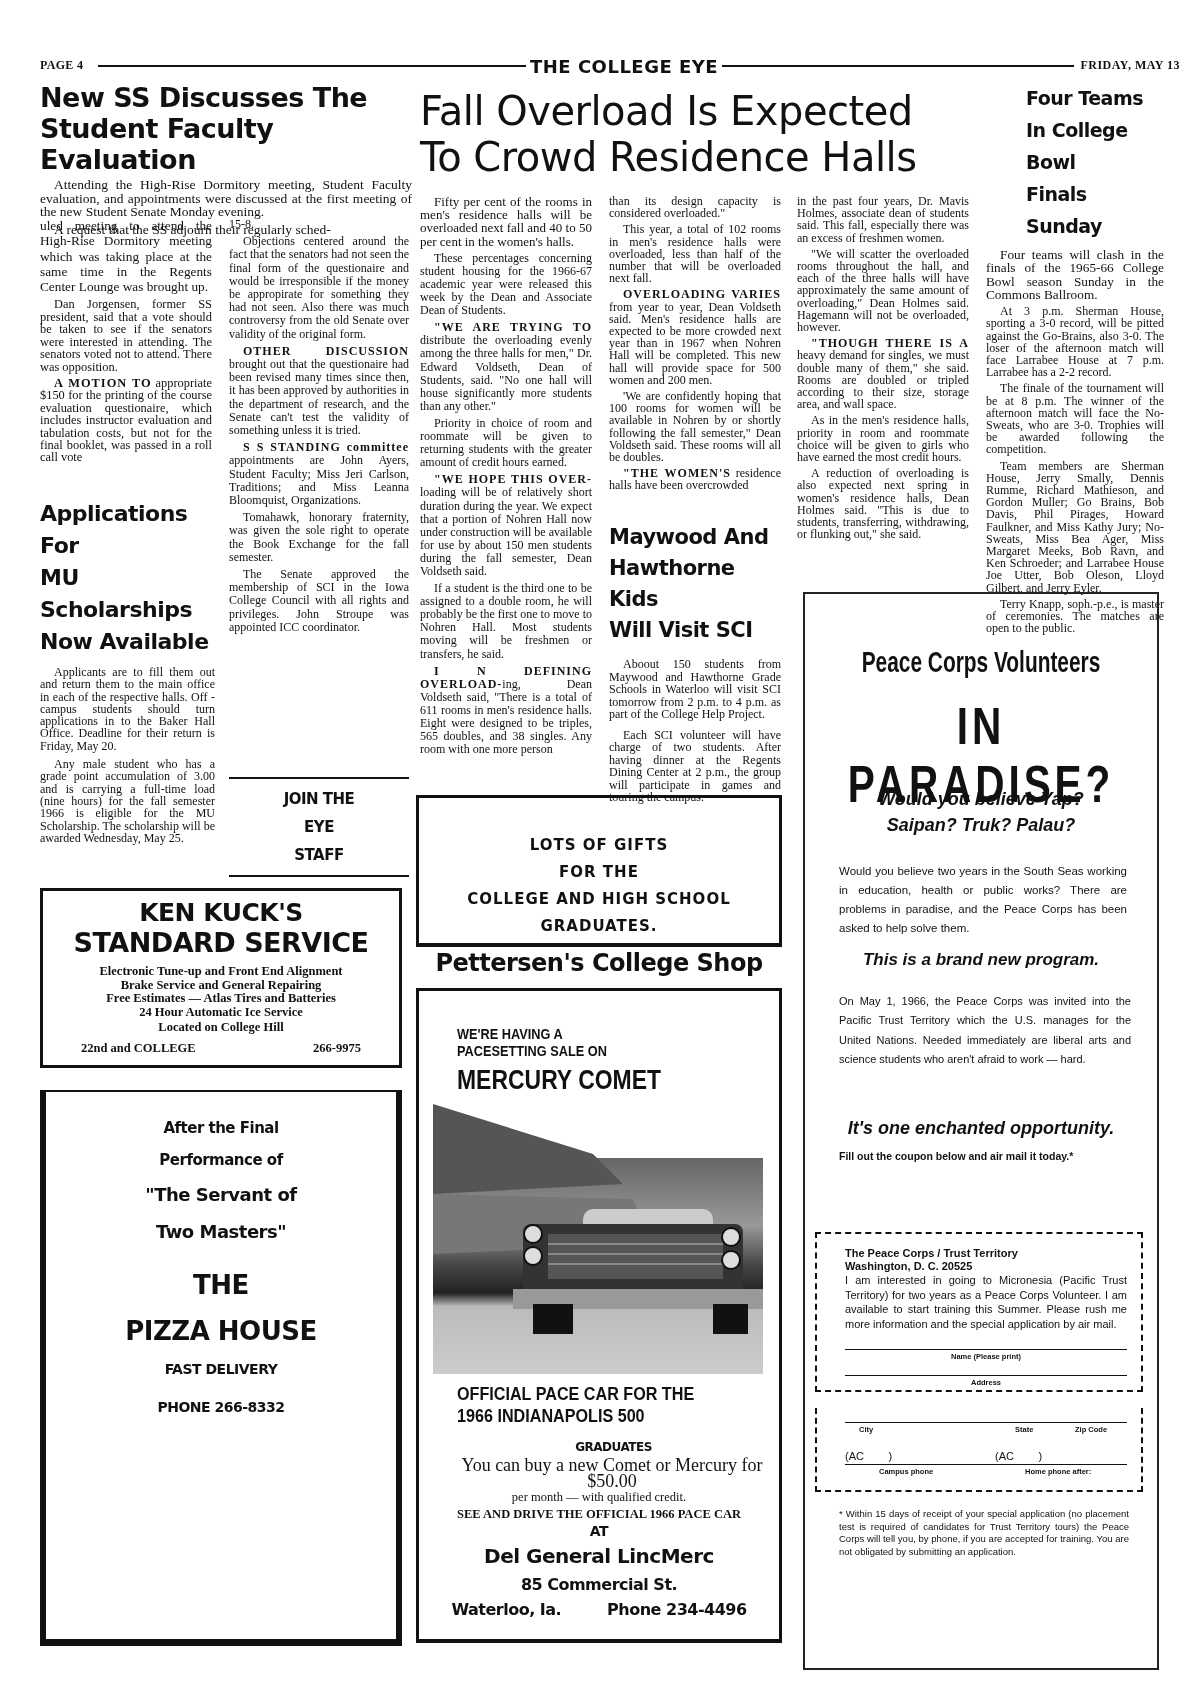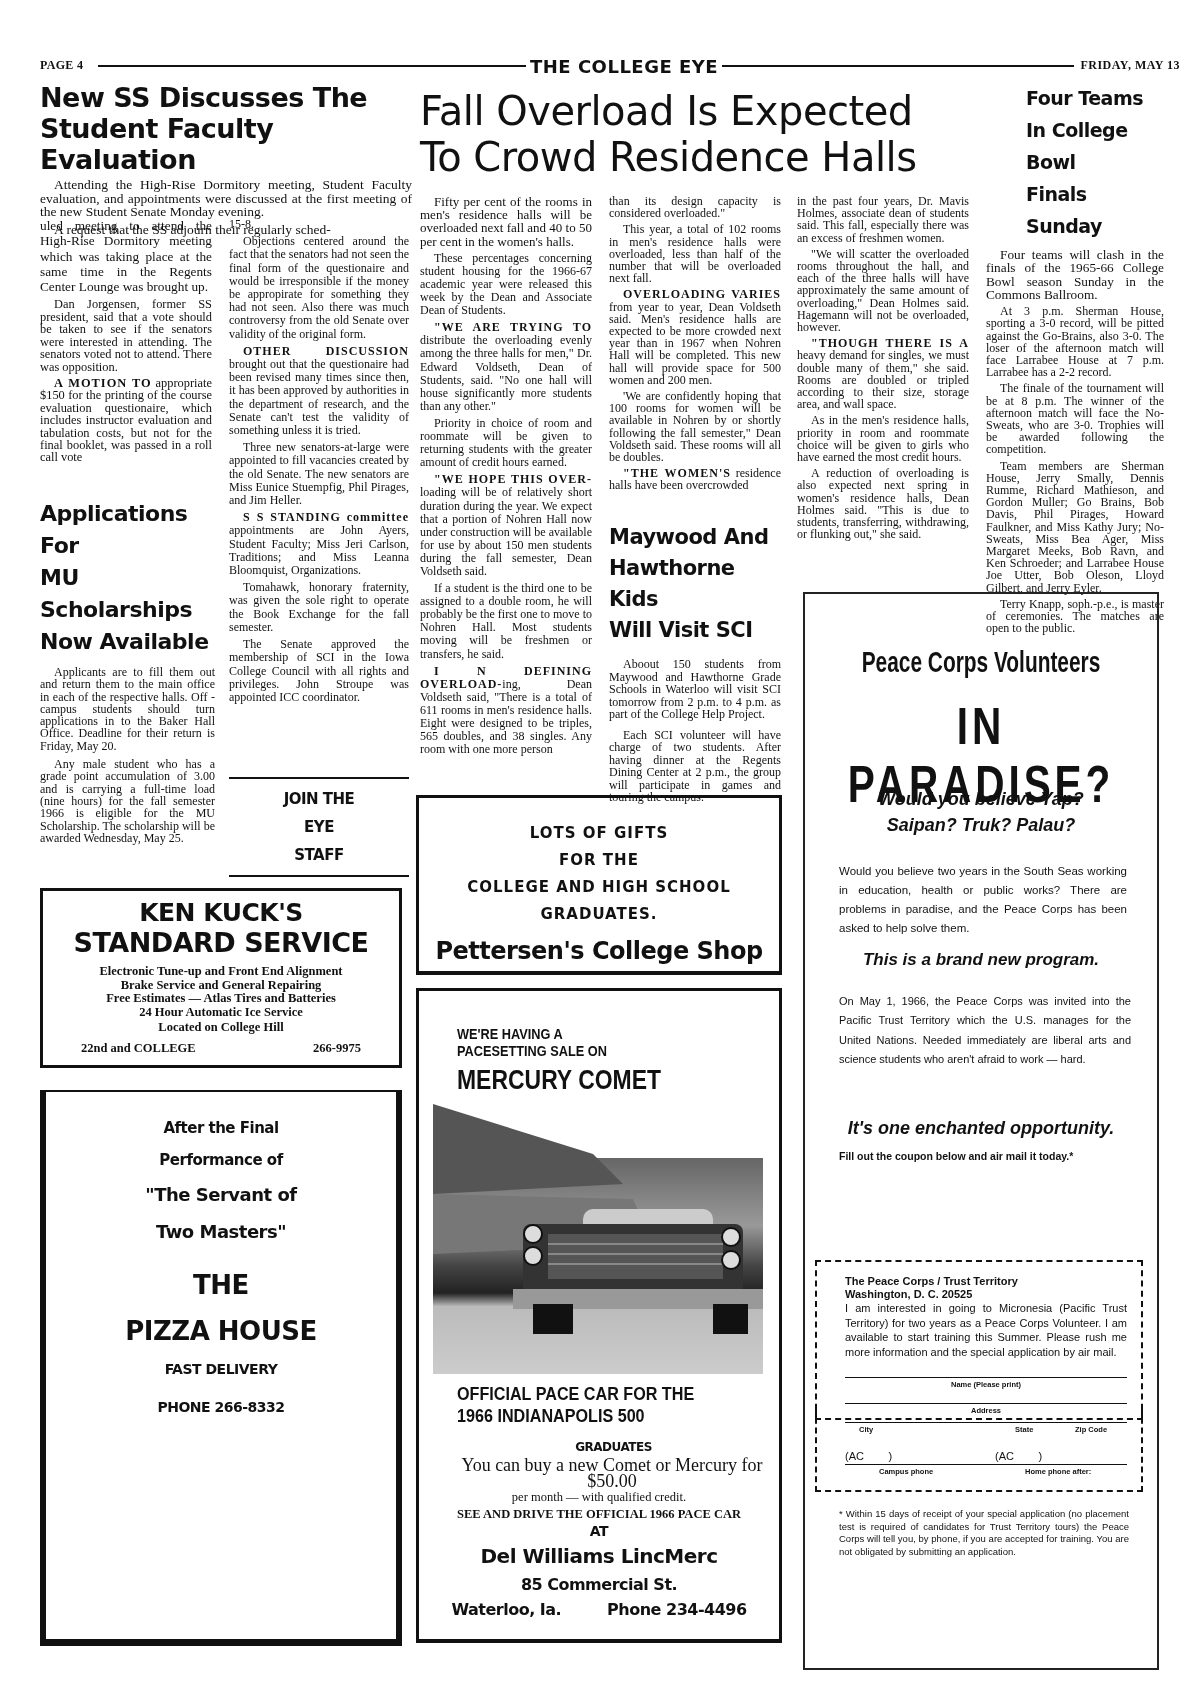--- a/index.html
+++ b/index.html
@@ -49,21 +49,20 @@
 </div>
 <div class="abs body-text" style="left:40px;top:218px;width:172px;font-size:13.3px;line-height:15.3px;">
   <p style="text-indent:0">uled meeting to attend the High-Rise Dormitory meeting which was taking place at the same time in the Regents Center Lounge was brought up.</p>
   <p style="font-size:12.4px;line-height:12.4px;">Dan Jorgensen, former SS president, said that a vote should be taken to see if the senators were interested in attending. The senators voted not to attend. There was opposition.</p>
   <p style="font-size:12.4px;line-height:12.4px;"><span class="lead">A MOTION TO</span> <span>appropriate $150 for the printing of the course evaluation questionaire, which includes instructor evaluation and tabulation costs, but not for the final booklet, was passed in a roll call vote</span></p>
 </div>
 <div class="abs body-text" style="left:229px;top:218px;width:180px;font-size:12px;line-height:13.2px;">
   <p style="text-indent:0">15-8.</p>
   <p>Objections centered around the fact that the senators had not seen the final form of the questionaire and would be irresponsible if the money be appropirate for something they had not seen. Also there was much controversy from the old Senate over validity of the original form.</p>
   <p><span class="lead">OTHER DISCUSSION</span> <span>brought out that the questionaire had been revised many times since then, it has been approved by authorities in the department of research, and the Senate can't test the validity of something unless it is tried.</span></p>
-  <p>Three new senators-at-large were appointed to fill vacancies created by the old Senate. The new senators are Miss Eunice Stuempfig, Phil Pirages, and Jim Heller.</p>
   <p><span class="lead">S S STANDING committee</span> <span>appointments are John Ayers, Student Faculty; Miss Jeri Carlson, Traditions; and Miss Leanna Bloomquist, Organizations.</span></p>
   <p>Tomahawk, honorary fraternity, was given the sole right to operate the Book Exchange for the fall semester.</p>
   <p>The Senate approved the membership of SCI in the Iowa College Council with all rights and privileges. John Stroupe was appointed ICC coordinator.</p>
 </div>
 
 <div class="abs" style="left:40px;top:498px;width:175px;">
   <div class="hl-bold" style="font-size:22px;line-height:32px;">
     <div>Applications For</div>
     <div>MU Scholarships</div>
     <div>Now Available</div>
@@ -163,21 +162,21 @@
   </div>
   <div class="body-text" style="margin-top:6px;font-size:12px;line-height:12.2px;">
     <p style="font-size:13.3px;line-height:13.3px;">Four teams will clash in the finals of the 1965-66 College Bowl season Sunday in the Commons Ballroom.</p>
     <p>At 3 p.m. Sherman House, sporting a 3-0 record, will be pitted against the Go-Brains, also 3-0. The loser of the afternoon match will face Larrabee House at 7 p.m. Larrabee has a 2-2 record.</p>
     <p>The finale of the tournament will be at 8 p.m. The winner of the afternoon match will face the No-Sweats, who are 3-0. Trophies will be awarded following the competition.</p>
     <p>Team members are Sherman House, Jerry Smally, Dennis Rumme, Richard Mathieson, and Gordon Muller; Go Brains, Bob Davis, Phil Pirages, Howard Faulkner, and Miss Kathy Jury; No-Sweats, Miss Bea Ager, Miss Margaret Meeks, Bob Ravn, and Ken Schroeder; and Larrabee House Joe Utter, Bob Oleson, Lloyd Gilbert, and Jerry Eyler.</p>
     <p>Terry Knapp, soph.-p.e., is master of ceremonies. The matches are open to the public.</p>
   </div>
 </div>
 
-<div class="abs center" style="left:416px;top:795px;width:366px;height:180px;border:3px solid #111;border-bottom-width:4px;padding-top:22px;">
+<div class="abs center" style="left:416px;top:795px;width:366px;height:152px;border:3px solid #111;border-bottom-width:4px;padding-top:34px;">
   <div class="hl-bold" style="font-size:15px;line-height:27px;letter-spacing:1px;">
     <div>LOTS OF GIFTS</div>
     <div>FOR THE</div>
     <div>COLLEGE AND HIGH SCHOOL</div>
     <div>GRADUATES.</div>
   </div>
   <div class="hl-bold" style="font-size:24px;line-height:34px;margin-top:6px;">Pettersen's College Shop</div>
 </div>
 
 <div class="abs" style="left:416px;top:988px;width:366px;height:655px;border:3px solid #111;border-bottom-width:4px;">
@@ -210,21 +209,21 @@
   <div class="lsans" style="position:absolute;left:38px;top:392px;font-weight:bold;font-size:19px;line-height:22px;transform:scaleX(0.85);transform-origin:left;">
     <div>OFFICIAL PACE CAR FOR THE</div>
     <div>1966 INDIANAPOLIS 500</div>
   </div>
   <div class="center" style="position:absolute;left:0;width:100%;top:446px;">
     <div class="hl-bold" style="font-size:12px;line-height:20px;margin-left:29px;">GRADUATES</div>
     <div style="font-size:18px;line-height:16px;margin-left:26px;">You can buy a new Comet or Mercury for $50.00</div>
     <div style="font-size:12.5px;line-height:16px;">per month — with qualified credit.</div>
     <div style="font-size:12.5px;font-weight:bold;line-height:18px;">SEE AND DRIVE THE OFFICIAL 1966 PACE CAR</div>
     <div class="hl-bold" style="font-size:14px;line-height:16px;">AT</div>
-    <div class="hl-bold" style="font-size:20px;line-height:34px;">Del Williams LincMerc</div>
+    <div class="hl-bold" style="font-size:20px;line-height:34px;">Del General LincMerc</div>
     <div class="hl-bold" style="font-size:16px;line-height:24px;">85 Commercial St.</div>
     <div class="hl-bold" style="font-size:16px;line-height:26px;display:flex;justify-content:center;gap:46px;">
       <span>Waterloo, Ia.</span>
       <span>Phone 234-4496</span>
     </div>
   </div>
 </div>
 
 <div class="abs" style="left:803px;top:592px;width:356px;height:1078px;border:2px solid #222;">
   <div class="center lsans" style="position:absolute;top:52px;width:100%;font-weight:bold;font-size:29px;line-height:32px;transform:scaleX(0.72);">Peace Corps Volunteers</div>
@@ -232,21 +231,21 @@
   <div class="center lsans" style="position:absolute;top:192px;width:100%;font-style:italic;font-weight:bold;font-size:18px;line-height:26px;">
     <div>Would you believe Yap?</div>
     <div>Saipan? Truk? Palau?</div>
   </div>
   <div class="lsans" style="position:absolute;top:268px;left:34px;width:288px;font-size:11.5px;line-height:19px;text-align:justify;">Would you believe two years in the South Seas working in education, health or public works? There are problems in paradise, and the Peace Corps has been asked to help solve them.</div>
   <div class="center lsans" style="position:absolute;top:355px;width:100%;font-style:italic;font-weight:bold;font-size:17px;line-height:22px;">This is a brand new program.</div>
   <div class="lsans" style="position:absolute;top:398px;left:34px;width:292px;font-size:11px;line-height:19.3px;text-align:justify;">On May 1, 1966, the Peace Corps was invited into the Pacific Trust Territory which the U.S. manages for the United Nations. Needed immediately are liberal arts and science students who aren't afraid to work — hard.</div>
   <div class="center lsans" style="position:absolute;top:522px;width:100%;font-style:italic;font-weight:bold;font-size:18px;line-height:24px;">It's one enchanted opportunity.</div>
   <div class="lsans" style="position:absolute;top:556px;left:34px;font-weight:bold;font-size:10.5px;">Fill out the coupon below and air mail it today.*</div>
 
-  <div style="position:absolute;top:666px;left:10px;width:328px;height:160px;border:2px dashed #111;padding:13px 14px 0 28px;">
+  <div style="position:absolute;top:638px;left:10px;width:328px;height:160px;border:2px dashed #111;padding:13px 14px 0 28px;">
     <div class="lsans" style="font-weight:bold;font-size:11px;line-height:13px;">
       <div>The Peace Corps / Trust Territory</div>
       <div>Washington, D. C. 20525</div>
     </div>
     <div class="lsans" style="font-size:11px;line-height:14.5px;text-align:justify;">I am interested in going to Micronesia (Pacific Trust Territory) for two years as a Peace Corps Volunteer. I am available to start training this Summer. Please rush me more information and the special application by air mail.</div>
     <div class="coupon-line" style="margin-top:18px;"></div>
     <div class="coupon-label lsans">Name (Please print)</div>
     <div class="coupon-line" style="margin-top:14px;"></div>
     <div class="coupon-label lsans">Address</div>
   </div>

